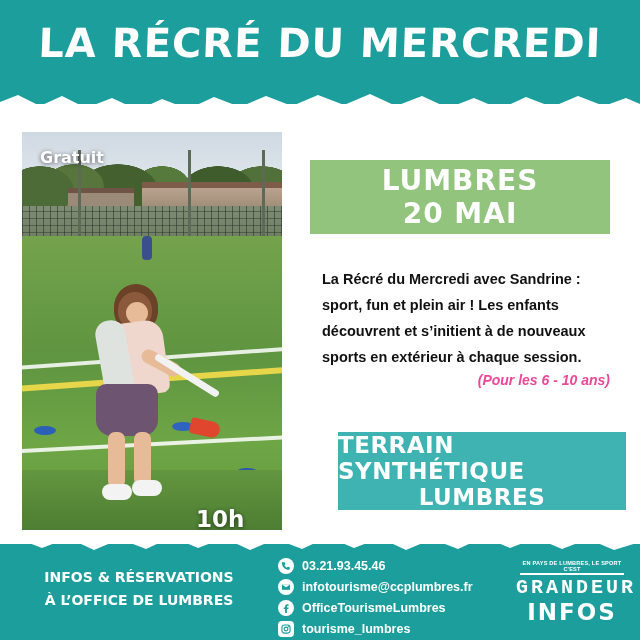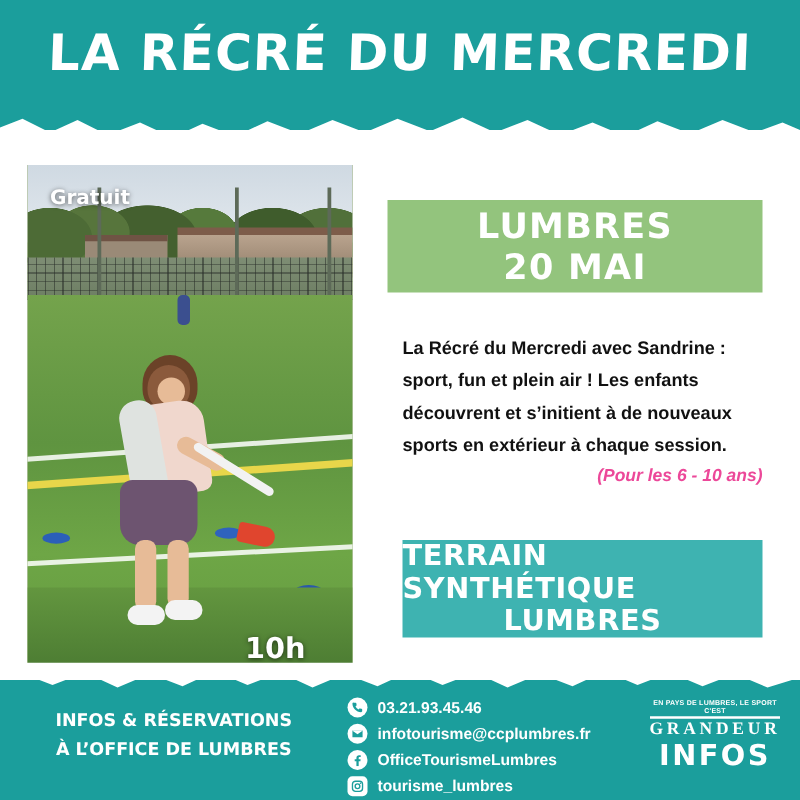--- a/index.html
+++ b/index.html
@@ -171,21 +171,21 @@
     text-align: left;
     margin-left: 12px;
   }
   .age {
     position: absolute; left: 310px; top: 372px;
     width: 300px;
     font-size: 14px; font-style: italic; font-weight: bold;
     color: #ec4899; text-align: right;
   }
   .place-box {
-    position: absolute; left: 322px; top: 432px;
+    position: absolute; left: 338px; top: 432px;
     width: 288px; height: 78px;
     background: #3eb3b1;
     display: flex; flex-direction: column;
     align-items: center; justify-content: center;
     color: #ffffff;
   }
   .place-line1 { font-size: 23px; font-weight: bold; font-family: "DejaVu Sans", sans-serif; letter-spacing: .5px; }
   .place-line2 { font-size: 23px; font-weight: bold; font-family: "DejaVu Sans", sans-serif; letter-spacing: .5px; }
 
   
@@ -223,21 +223,21 @@
     display: flex; align-items: center; justify-content: center;
     font-size: 10px; line-height: 1; flex: 0 0 16px;
   }
   .ci.sq { border-radius: 4px; }
   .ci svg { display: block; }
   .logo {
     position: absolute; left: 516px; top: 16px;
     width: 112px; text-align: center; color: #ffffff;
   }
   .logo-top { font-size: 5.6px; letter-spacing: .2px; font-weight: bold; }
-  .logo-g { font-size: 14px; font-weight: bold; letter-spacing: 3px; font-family: Liberation Serif, serif; }
+  .logo-g { font-size: 20px; font-weight: bold; letter-spacing: 3px; font-family: Liberation Mono, monospace; }
   .logo-n { font-size: 23px; font-weight: bold; letter-spacing: 2px; font-family: "DejaVu Sans", sans-serif; }
   .logo-rule { height: 2px; background: #ffffff; margin: 1px auto 1px; width: 104px; }
 </style>
 </head>
 <body>
 
 <div class="poster">
 
   <div class="header">
     <div class="header-title">LA RÉCRÉ DU MERCREDI</div>

